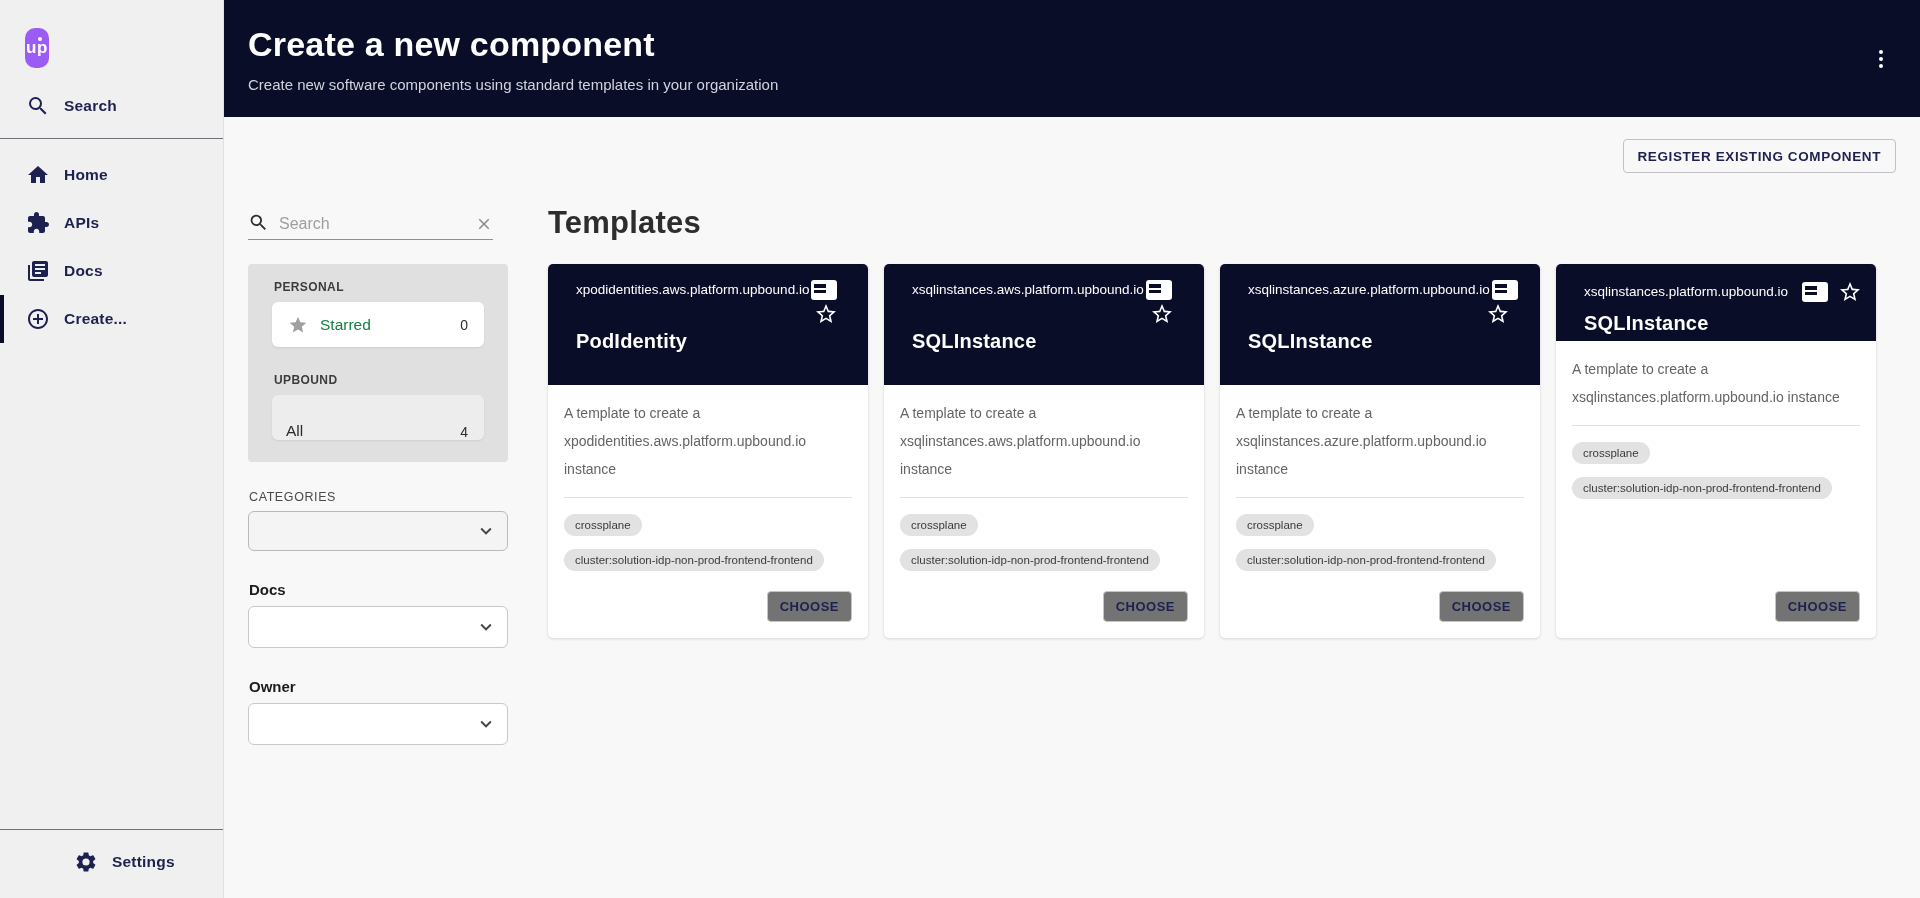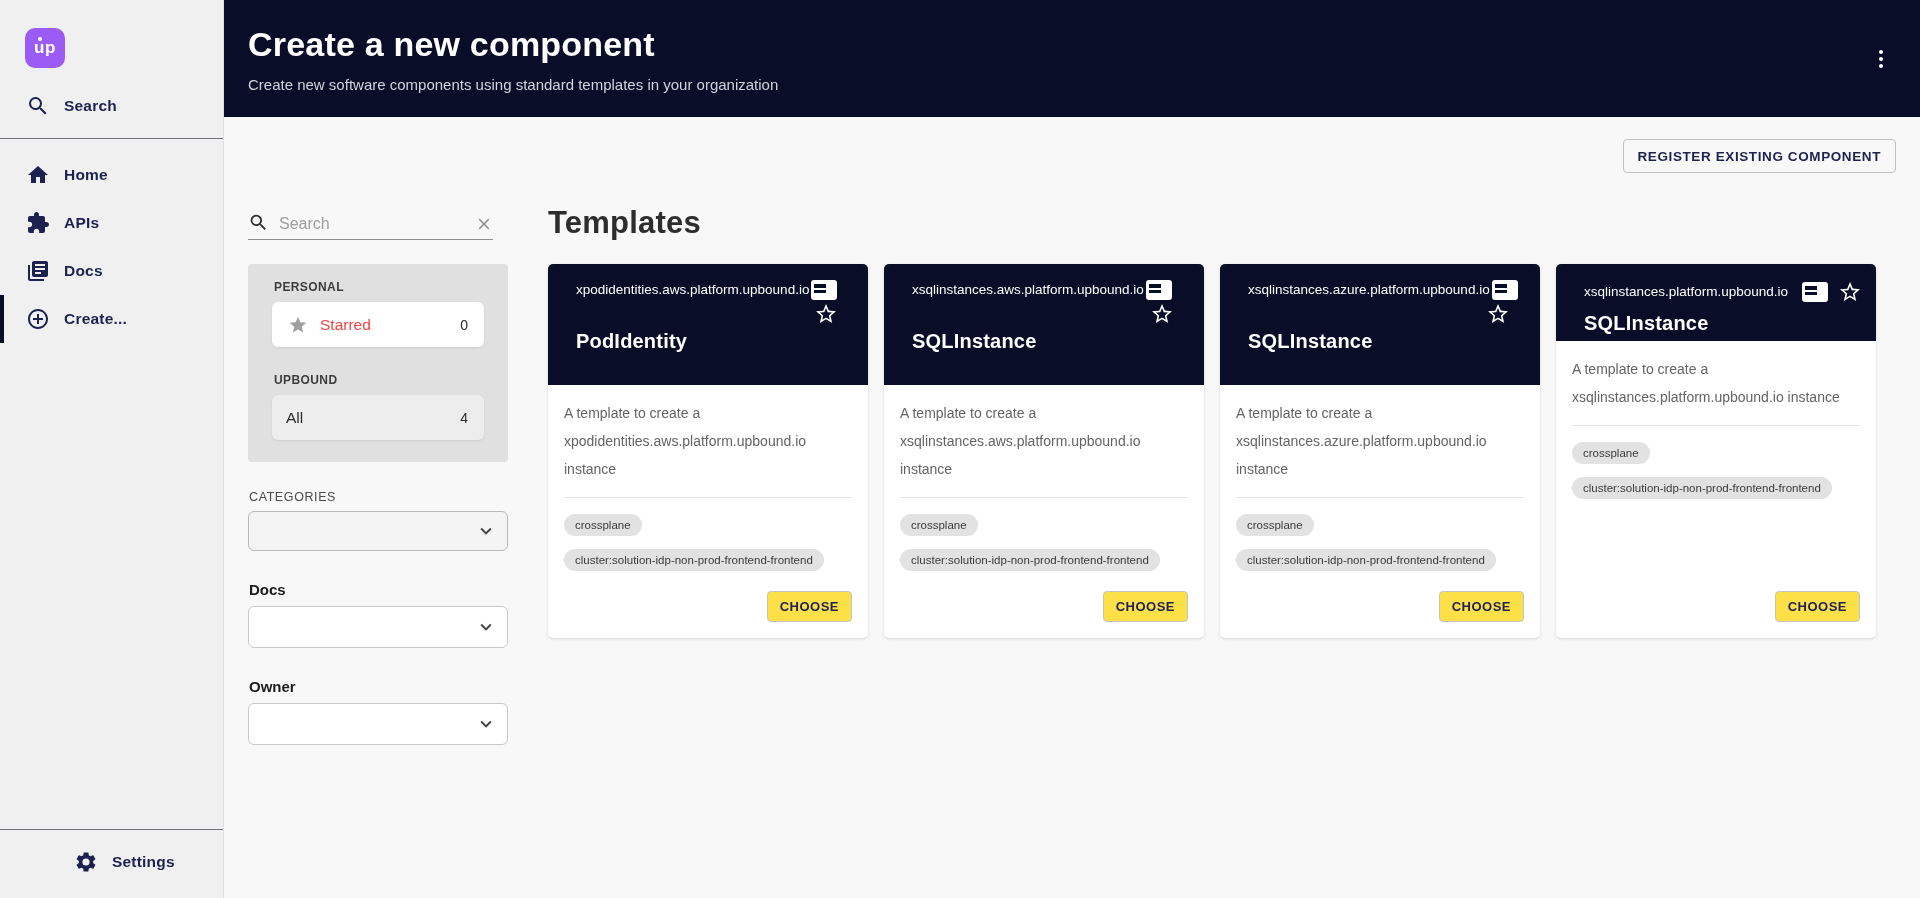--- a/index.html
+++ b/index.html
@@ -12,21 +12,21 @@
     --ink:#1d2150;
     --text-dark:#2d2d2d;
     --text-gray:#646464;
   }
   *{box-sizing:border-box;margin:0;padding:0;}
   html,body{width:1920px;height:898px;overflow:hidden;}
   body{font-family:"Liberation Sans",sans-serif;background:var(--content-bg);display:flex;}
 
   
   .sidebar{width:224px;min-width:224px;height:898px;background:var(--sidebar-bg);display:flex;flex-direction:column;border-right:1px solid rgba(0,0,0,0.06);}
-  .logo{margin:28px 0 14px 25px;width:40px;height:40px;background:var(--accent);border-radius:10px;color:#fff;font-weight:700;font-size:17px;display:flex;align-items:center;justify-content:center;position:relative;letter-spacing:0.5px;}
+  .logo{margin:28px 0 14px 25px;width:24px;height:40px;background:var(--accent);border-radius:10px;color:#fff;font-weight:700;font-size:17px;display:flex;align-items:center;justify-content:center;position:relative;letter-spacing:0.5px;}
   .logo::after{content:"";position:absolute;width:4px;height:4px;border-radius:50%;background:#fff;top:9px;left:13px;}
   .side-item{height:48px;display:flex;align-items:center;padding-left:26px;position:relative;cursor:pointer;}
   .side-item .nav-ic{width:24px;height:24px;color:var(--ink);flex:none;}
   .side-item .nav-label{margin-left:14px;font-size:15.5px;font-weight:700;color:var(--ink);letter-spacing:0.2px;}
   .side-item.active::before{content:"";position:absolute;left:0;top:0;bottom:0;width:4px;background:var(--navy);}
   .side-divider{border-top:1px solid #70707a;margin:8px 0;}
   .side-spacer{flex:1;}
   .nav-section{padding-top:4px;}
   .settings-block{padding:8px 0 12px;margin-left:48px;}
 
@@ -52,23 +52,23 @@
   .filter-search input{flex:1;border:none;outline:none;background:transparent;font-family:"Liberation Sans",sans-serif;font-size:16px;color:#333;min-width:0;}
   .filter-search input::placeholder{color:#9e9e9e;}
   .filter-search .x-ic{width:18px;height:18px;color:#8a8a8a;margin-left:8px;flex:none;cursor:pointer;}
 
   
   .filter-panel{margin-top:24px;background:var(--panel-bg);border-radius:4px;padding:12px 24px 22px;}
   .group-label{font-size:12px;font-weight:700;color:#3c3c3c;letter-spacing:0.4px;margin:4px 0 8px 2px;}
   .group-label.second{margin-top:26px;}
   .filter-row{height:45px;border-radius:6px;display:flex;align-items:center;padding:0 16px 0 16px;cursor:pointer;box-shadow:0 1px 2px rgba(0,0,0,0.08);}
   .filter-row.white{background:#ffffff;}
-  .filter-row.selected{background:#ededee;}
+  .filter-row.selected{background:#ededee;align-items:flex-end;}
   .filter-row .f-star{width:20px;height:20px;color:#a0a0a0;margin-right:12px;flex:none;}
-  .filter-row .f-label{font-size:15.5px;color:#ef4444;flex:1;}
+  .filter-row .f-label{font-size:15.5px;color:#15803d;flex:1;}
   .filter-row.selected .f-label{color:#2b2b2b;margin-left:-2px;}
   .filter-row .f-count{font-size:14px;color:#2b2b2b;}
 
   
   .dd-label-caps{margin:28px 0 7px 1px;font-size:12.5px;color:#4a4a4a;letter-spacing:0.6px;}
   .dd-label{margin:30px 0 8px 1px;font-size:15px;font-weight:700;color:#1c1c1c;}
   .dd{height:40px;border:1px solid #b9b9b9;border-radius:6px;background:rgba(0,0,0,0.015);display:flex;align-items:center;justify-content:flex-end;padding-right:10px;cursor:pointer;}
   .dd.white{background:#fff;border-color:#c9c9c9;height:42px;}
   .dd .chev{width:22px;height:22px;color:#444;}
 
@@ -93,21 +93,21 @@
   .card-title{font-size:20px;font-weight:700;letter-spacing:0.2px;}
   .card-header.stacked .card-title{margin-top:4px;}
   .card-header.inline .card-title{margin-top:8px;}
   .card-body{flex:1;display:flex;flex-direction:column;padding:14px 16px 16px;}
   .card-desc{font-size:14px;line-height:28px;color:var(--text-gray);}
   .card-divider{border-top:1px solid #e2e2e2;margin:14px 0 16px;}
   .pill-list{display:flex;flex-direction:column;align-items:flex-start;}
   .pill{background:var(--pill-bg);border-radius:12px;padding:5px 11px;font-size:11.5px;color:#3b3b3b;margin-bottom:13px;white-space:nowrap;max-width:100%;}
   .card-spacer{flex:1;}
   .choose-row{display:flex;justify-content:flex-end;}
-  .btn-choose{background:#fde047;border:1px solid #c4c4c4;border-radius:4px;color:var(--ink);font-family:"Liberation Sans",sans-serif;font-size:13px;font-weight:700;letter-spacing:0.5px;padding:7px 12px;cursor:pointer;}
+  .btn-choose{background:#737373;border:1px solid #c4c4c4;border-radius:4px;color:var(--ink);font-family:"Liberation Sans",sans-serif;font-size:13px;font-weight:700;letter-spacing:0.5px;padding:7px 12px;cursor:pointer;}
 </style>
 </head>
 <body>
 
 <nav class="sidebar">
   <div class="logo">up</div>
   <div class="side-item">
     <span class="nav-ic">
         <svg viewBox="0 0 24 24" fill="currentColor" style="width: 100%; height: 100%; display: block;">
           <path d="M15.5 14h-.79l-.28-.27A6.47 6.47 0 0 0 16 9.5 6.5 6.5 0 1 0 9.5 16c1.61 0 3.09-.59 4.23-1.57l.27.28v.79l5 4.99L20.49 19l-4.99-5zm-6 0C7.01 14 5 11.99 5 9.5S7.01 5 9.5 5 14 7.01 14 9.5 11.99 14 9.5 14z"></path>

